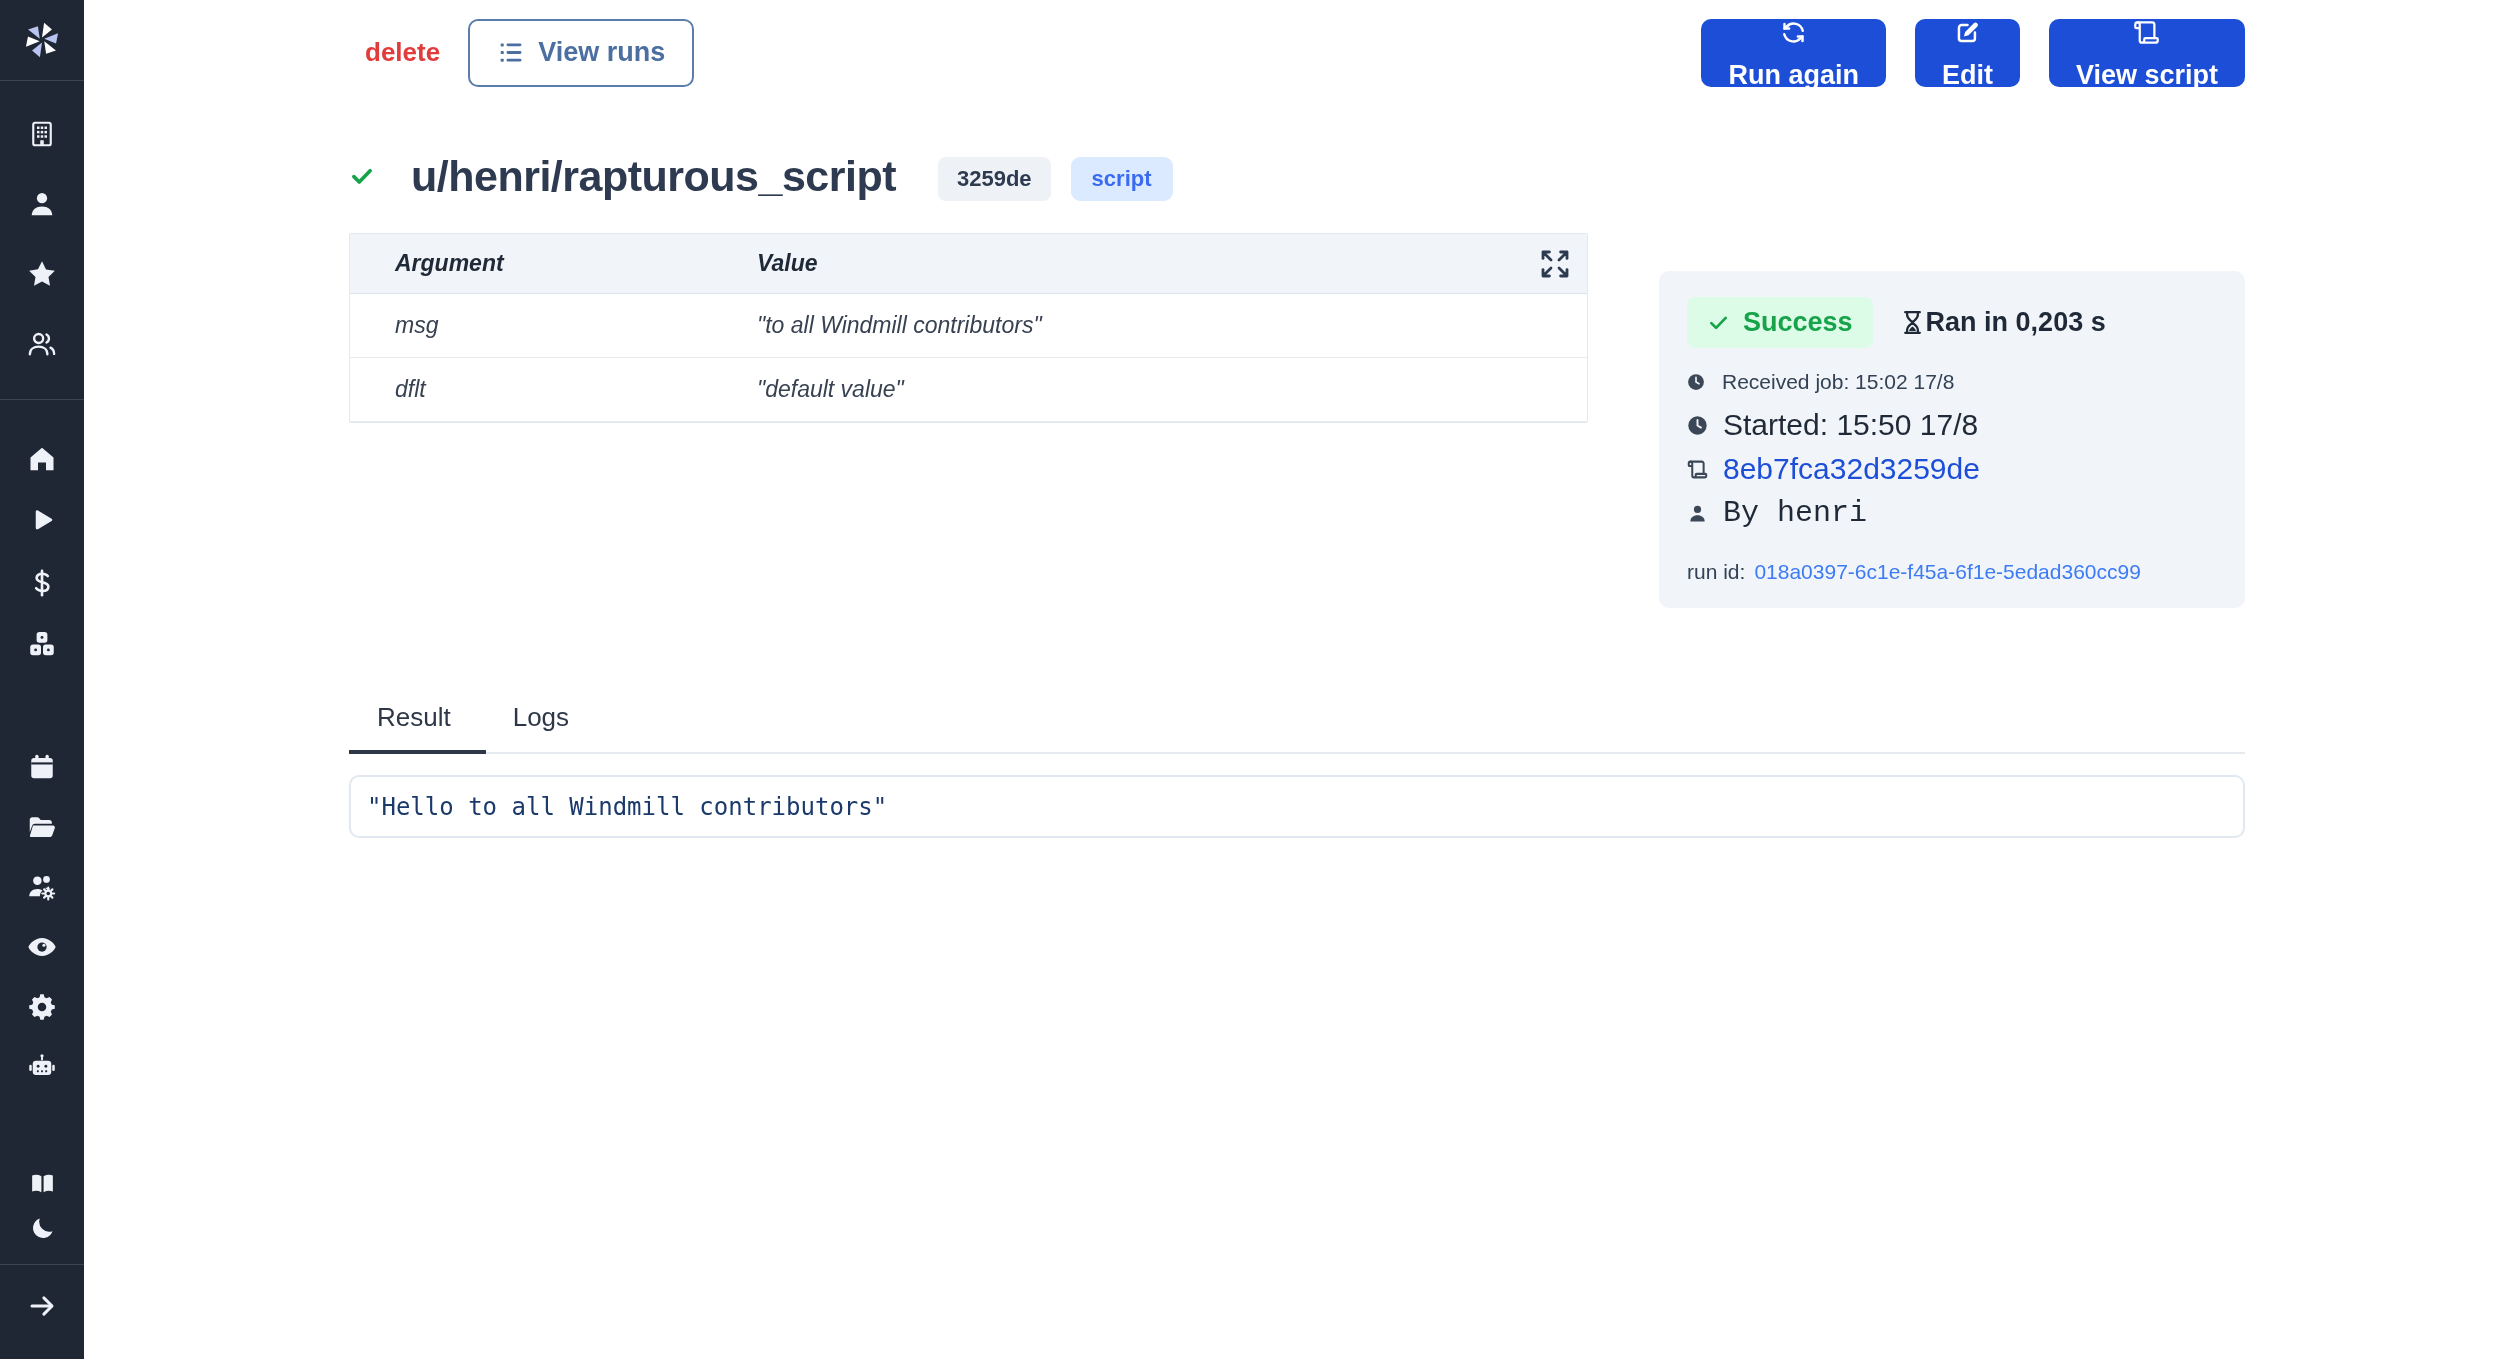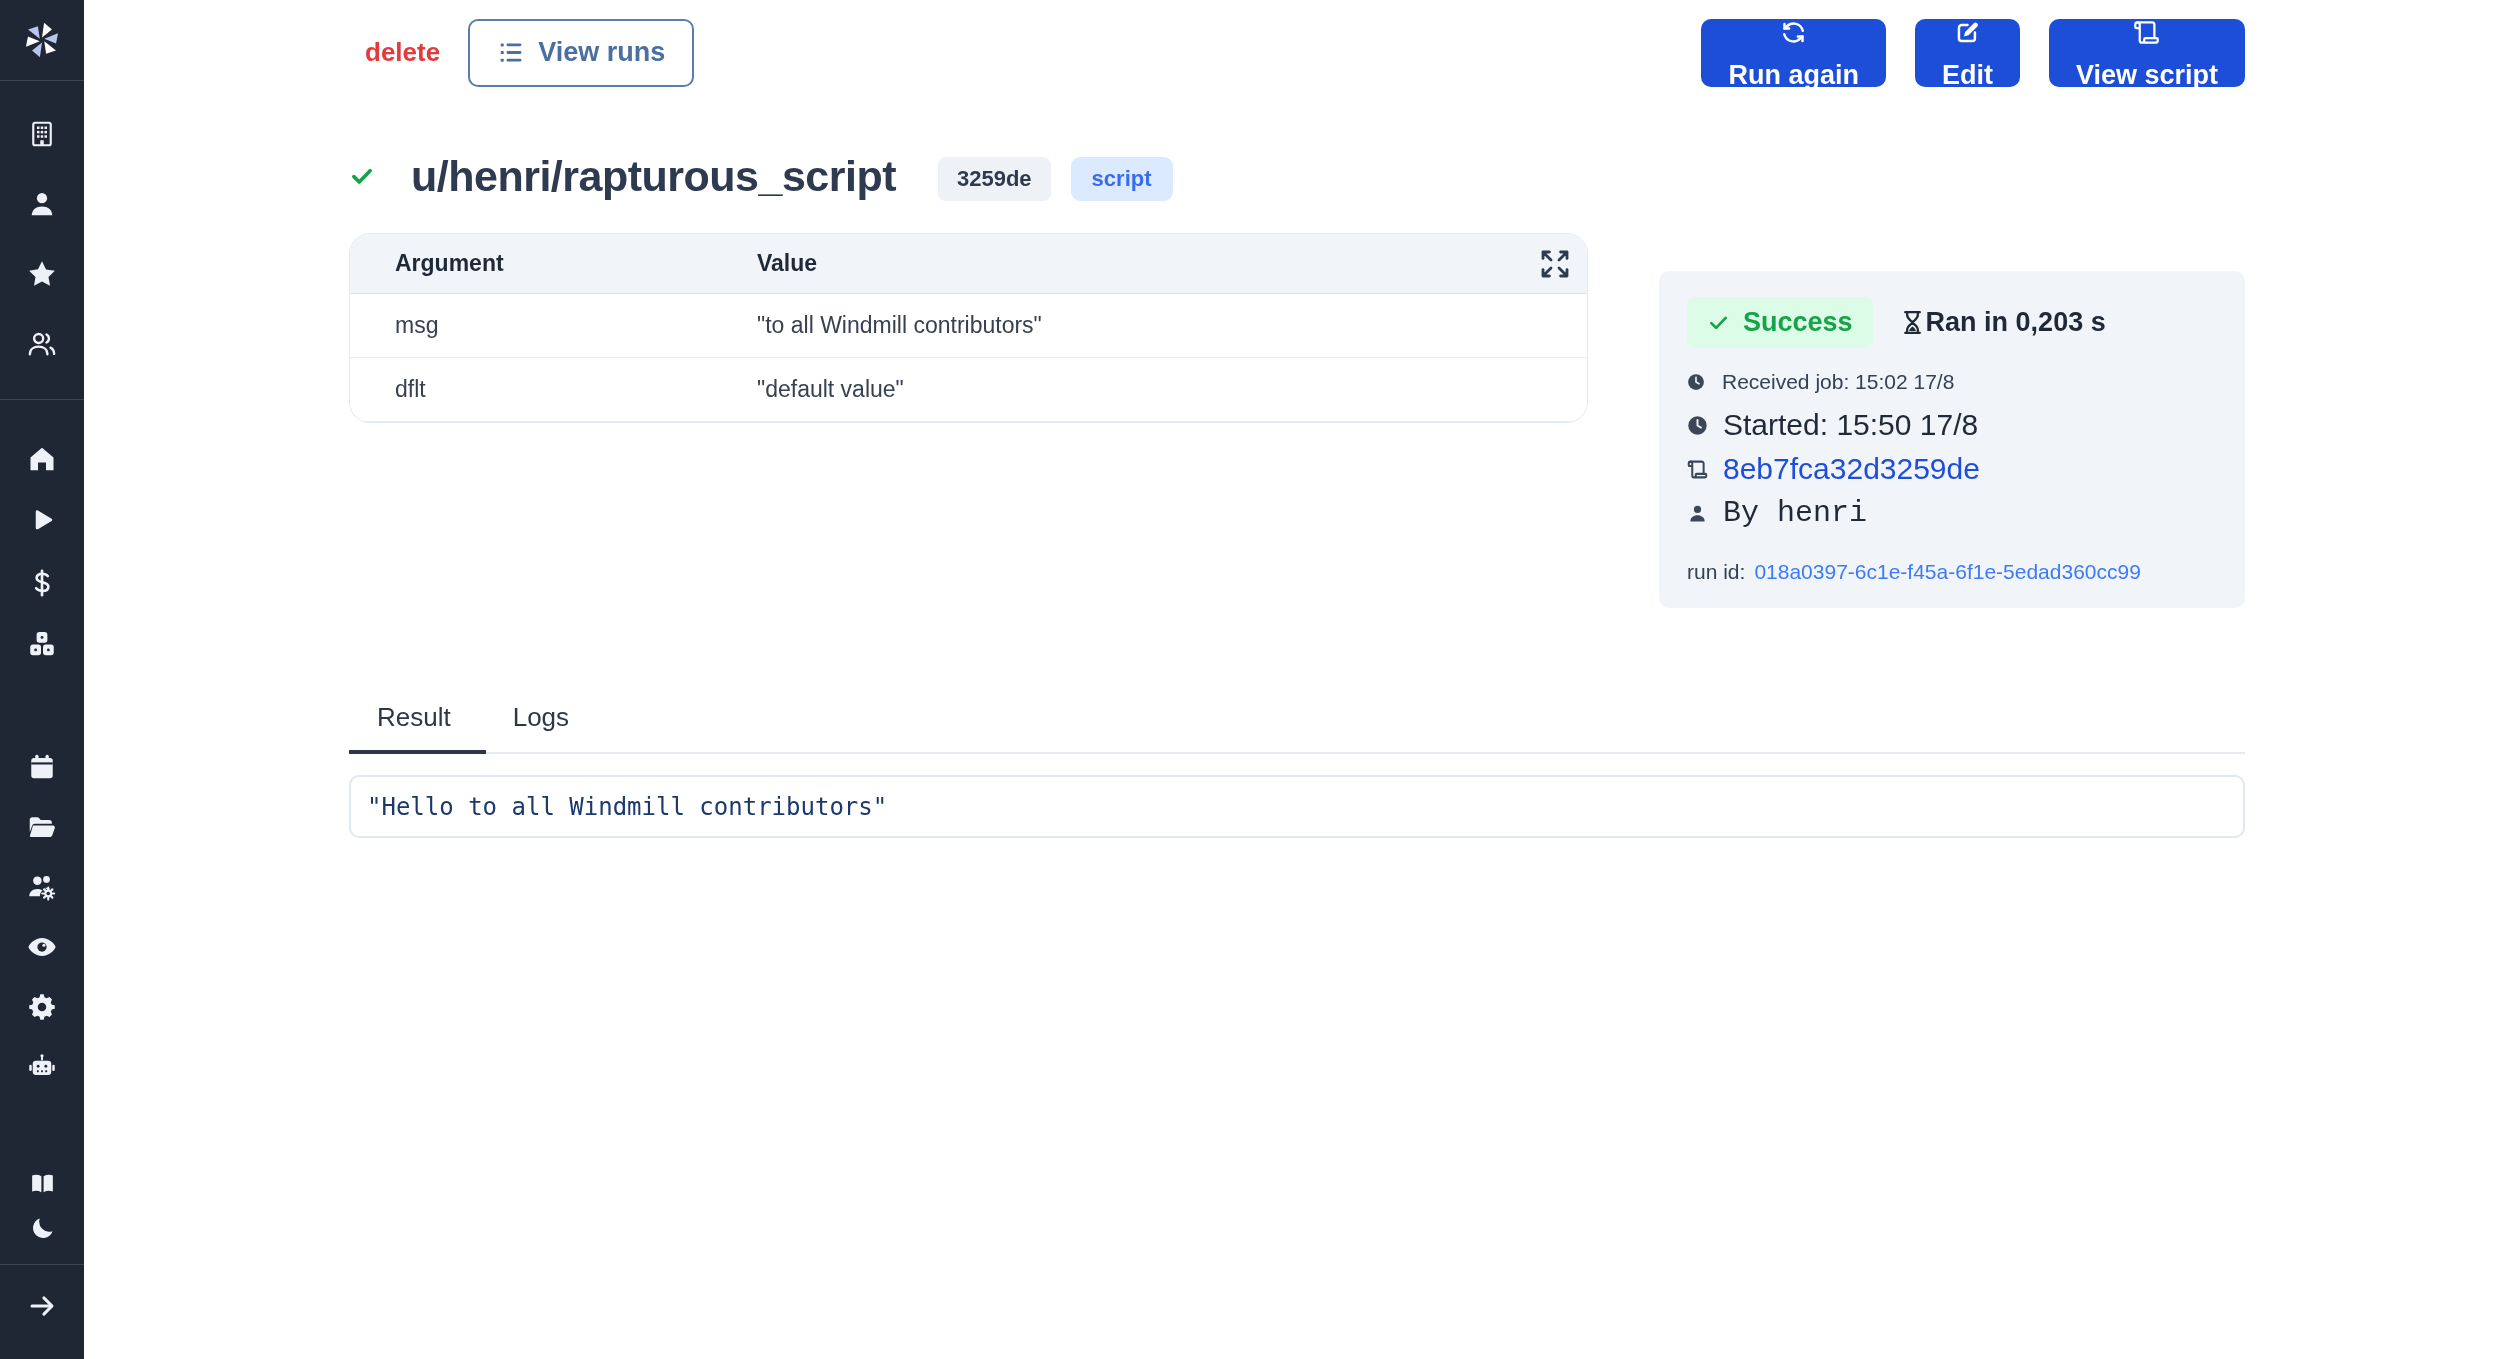--- a/index.html
+++ b/index.html
@@ -34,21 +34,21 @@
 
   .title-row { margin-top:56px; display:flex; align-items:center; height:66px; }
   .title-check { width:26px; height:26px; color:#16a34a; flex-shrink:0; }
   .page-title { margin-left:36px; font-size:43px; font-weight:800; color:#2e3a50; letter-spacing:-0.5px; }
   .badge-hash { margin-left:42px; background:#eef2f6; color:#2e3a50; font-size:22px; font-weight:700; padding:9px 19px; border-radius:8px; margin-top:6px; cursor:pointer; }
   .badge-kind { margin-left:20px; background:#dbeafe; color:#3b6cf0; font-size:22px; font-weight:700; padding:9px 21px; border-radius:9px; margin-top:6px; }
 
   .body-row { margin-top:24px; display:flex; align-items:flex-start; }
 
   
-  .args-table { width:1239px; border:1px solid #e2e8f0; border-radius:21px; overflow:hidden; position:relative; background:#fff; }
+  .args-table { width:1239px; border:1px solid #e2e8f0; border-radius:2px; overflow:hidden; position:relative; background:#fff;font-style:italic; }
   .t-head { background:#f1f5f9; height:60px; display:flex; align-items:center; border-bottom:1px solid #dde3ea; }
   .t-row { height:64px; display:flex; align-items:center; border-bottom:1px solid #e8ecf1; }
   .t-row:last-child { border-bottom:none; }
   .c1 { width:407px; padding-left:45px; font-size:23px; }
   .c2 { flex:1; font-size:23px; }
   .t-head .c1, .t-head .c2 { font-weight:700; color:#1f2937; }
   .t-row .c1, .t-row .c2 { color:#374151; }
   .expand-btn { position:absolute; top:14px; right:16px; width:32px; height:32px; color:#2e3a50; cursor:pointer; }
   .expand-btn svg { width:100%; height:100%; }
 

